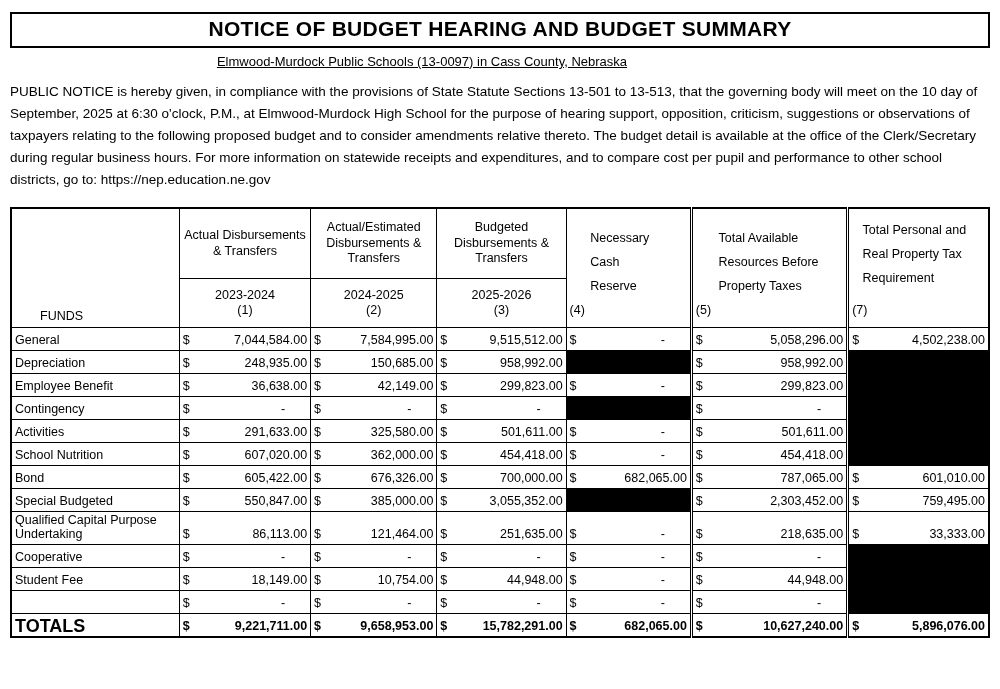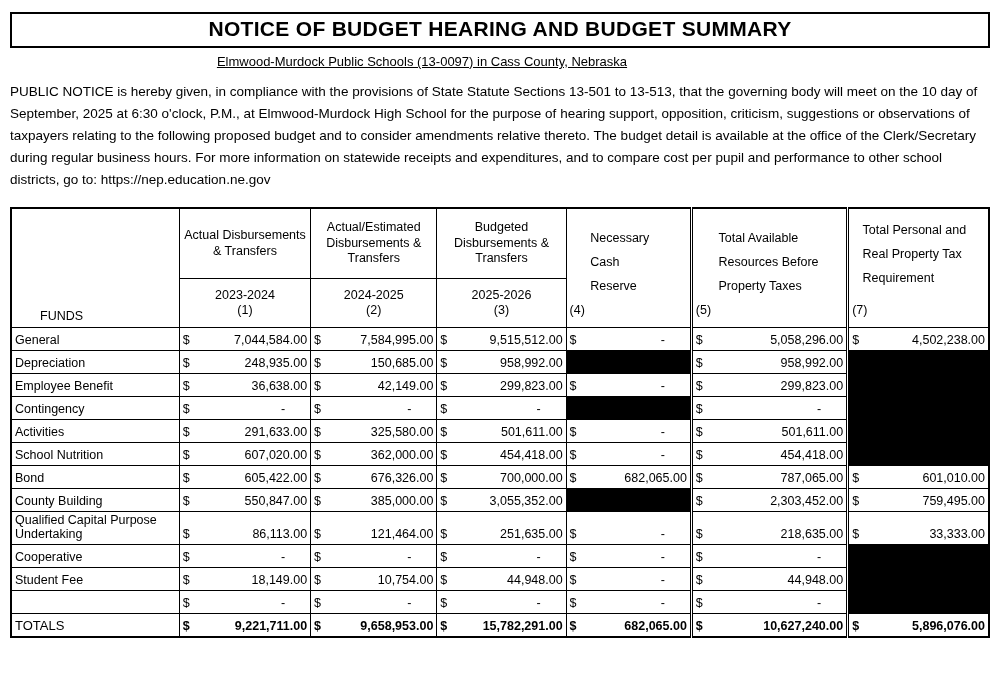--- a/index.html
+++ b/index.html
@@ -77,21 +77,21 @@
     line-height: 24px;
   }
   .c4i { max-width: 76px;  margin: 0 auto; }
   .c5i { max-width: 102px; margin: 0 auto; }
   .c7i { max-width: 112px; margin: 8px auto; }
 
   
   tbody.data tr { height: 23px; }
   tbody.data td { vertical-align: bottom; padding-bottom: 3px; }
   td.fund { text-align: left; line-height: 14px; }
-  td.fund.totals-label { font-weight: normal; font-size: 13px; }
+  td.fund.totals-label { font-weight: bold; font-size: 18px; }
   td.money { text-align: right; }
   td.money .cur { float: left; }
   td.money .amt.dash { margin-right: 22px; }
   td.black { background: #000; }
   td.bold, td.bold .cur, td.bold .amt { font-weight: bold; }
   tr.totals-row { height: 24px; }
 
   
   table.breakdown {
     border-collapse: separate;
@@ -226,21 +226,21 @@
         <tr>
           <td class="fund">Bond</td>
           <td class="money"><span class="cur">$</span><span class="amt">605,422.00</span></td>
           <td class="money"><span class="cur">$</span><span class="amt">676,326.00</span></td>
           <td class="money"><span class="cur">$</span><span class="amt">700,000.00</span></td>
           <td class="money"><span class="cur">$</span><span class="amt">682,065.00</span></td>
           <td class="money sep"><span class="cur">$</span><span class="amt">787,065.00</span></td>
           <td class="money sep"><span class="cur">$</span><span class="amt">601,010.00</span></td>
         </tr>
         <tr>
-          <td class="fund">County Building</td>
+          <td class="fund">Special Budgeted</td>
           <td class="money"><span class="cur">$</span><span class="amt">550,847.00</span></td>
           <td class="money"><span class="cur">$</span><span class="amt">385,000.00</span></td>
           <td class="money"><span class="cur">$</span><span class="amt">3,055,352.00</span></td>
           <td class="money black"></td>
           <td class="money sep"><span class="cur">$</span><span class="amt">2,303,452.00</span></td>
           <td class="money sep"><span class="cur">$</span><span class="amt">759,495.00</span></td>
         </tr>
         <tr>
           <td class="fund">Qualified Capital Purpose Undertaking</td>
           <td class="money"><span class="cur">$</span><span class="amt">86,113.00</span></td>

